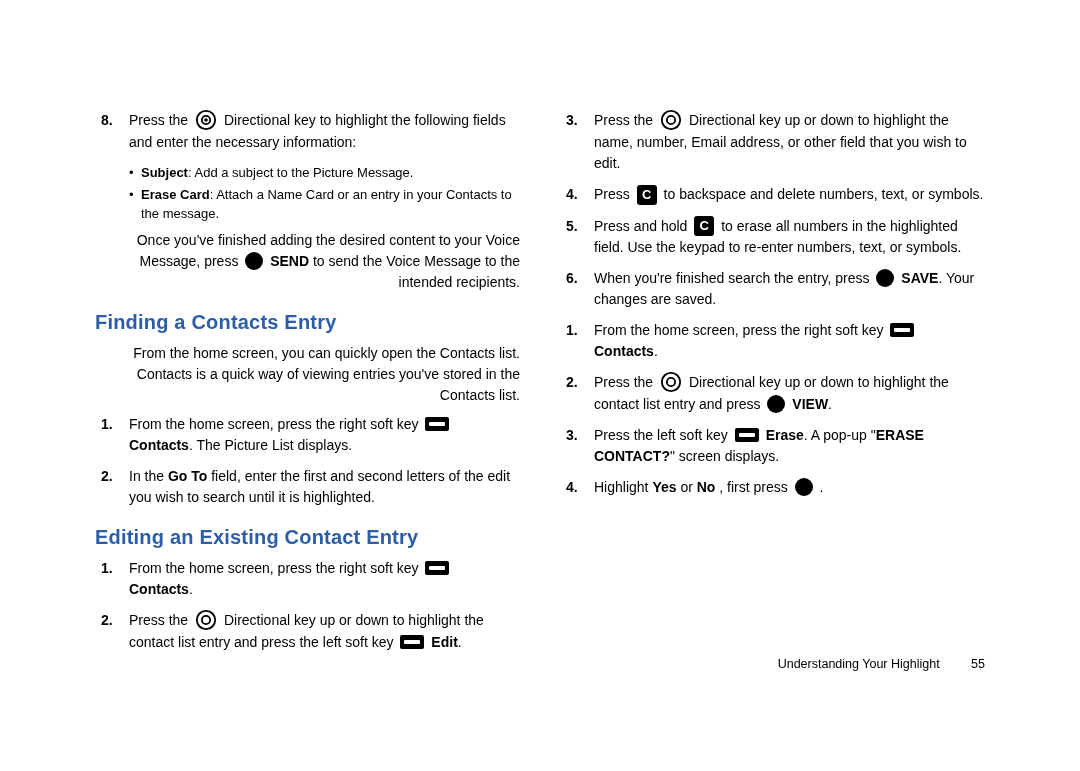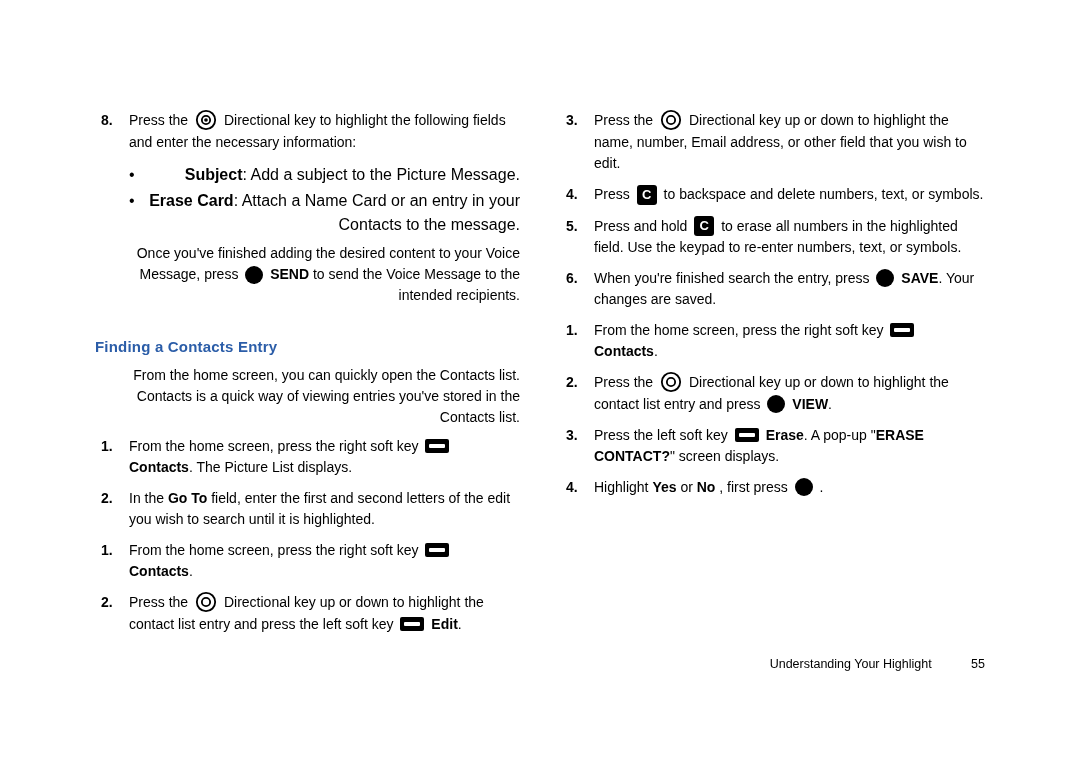--- a/index.html
+++ b/index.html
@@ -22,22 +22,22 @@
     box-sizing: border-box;
   }
   .col {
     flex: 1;
     line-height: 1.5;
   }
   .heading {
     font-family: Arial, Helvetica, sans-serif;
     font-weight: 800;
     color: #2b5da8;
-    font-size: 15px;
-    margin: 30px 0 6px 0;
+    font-size: 20px;
+    margin: 14px 0 6px 0;
     letter-spacing: 0.2px;
   }
   .para {
     margin: 0 0 8px 0;
     text-align: right;
   }
   ol.num {
     list-style: none;
     padding: 0;
     margin: 0;
@@ -50,23 +50,22 @@
   ol.num > li .num-label {
     position: absolute;
     left: 6px;
     top: 0;
     font-weight: 700;
   }
   ul.bullets {
     list-style: none;
     padding: 0;
     margin: 2px 0 6px 34px;
-    font-size: 16px;
+    font-size: 13px;
     line-height: 1.5;
-    text-align: right;
   }
   ul.bullets li {
     position: relative;
     padding-left: 12px;
     margin-bottom: 2px;
   }
   ul.bullets li::before {
     content: "•";
     position: absolute;
     left: 0;
@@ -114,21 +113,21 @@
     background: #000;
     border-radius: 50%;
   }
   .footer {
     position: absolute;
     bottom: 100px;
     right: 95px;
     font-size: 12.5px;
     color: #000;
   }
-  .footer .pn { margin-left: 36px; }
+  .footer .pn { margin-left: 28px; }
 </style>
 </head>
 <body>
 
 <div class="page">
 
   <div class="col">
     <ol class="num">
       <li>
         <span class="num-label b">8.</span>
@@ -168,20 +167,21 @@
         <span class="b">Contacts</span><span>. The Picture List displays.</span>
       </li>
       <li>
         <span class="num-label b">2.</span>
         <span>In the </span>
         <span class="b">Go To</span>
         <span> field, enter the first and second letters of the edit you wish to search until it is highlighted.</span>
       </li>
     </ol>
 
+    <div class="heading">Editing an Existing Contact Entry</div>
     <ol class="num">
       <li>
         <span class="num-label b">1.</span>
         <span>From the home screen, press the right soft key </span>
         <span class="ic ic-soft"></span>
         <span class="b">Contacts</span><span>.</span>
       </li>
       <li>
         <span class="num-label b">2.</span>
         <span>Press the </span>

